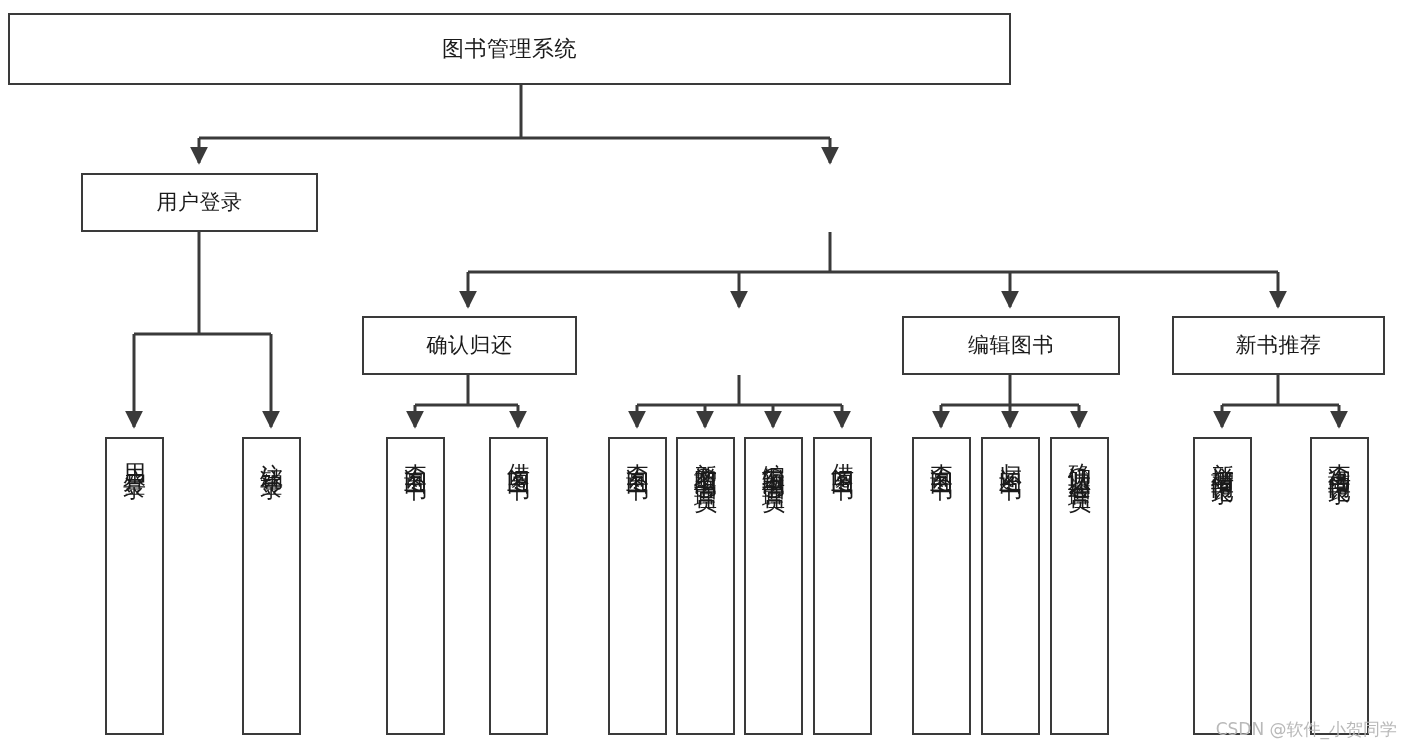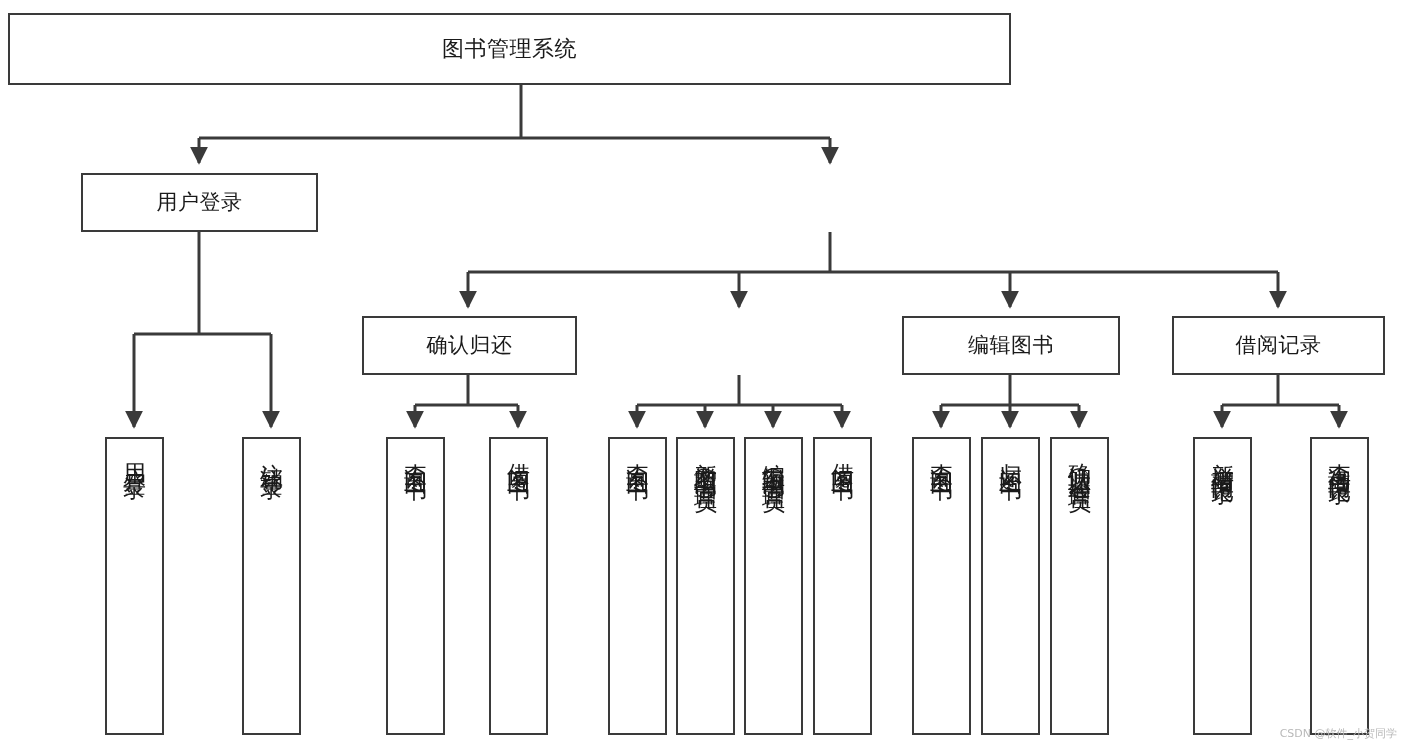--- a/index.html
+++ b/index.html
@@ -65,21 +65,21 @@
     letter-spacing: 5px;
     white-space: nowrap;
   }
   .node.vert.tall .label {
     letter-spacing: 4px;
   }
   #watermark {
     position: absolute;
     right: 8px;
     bottom: 6px;
-    font-size: 11px;
+    font-size: 17px;
     color: #b9b9b9;
     white-space: nowrap;
     z-index: 5;
     font-family: "DejaVu Sans", "Liberation Sans", sans-serif;
   }
 </style>
 </head>
 <body>
 
 <div id="diagram">
@@ -147,21 +147,21 @@
   <div class="node horiz" style="left:362px; top:316px; width:215px; height:59px;">
     <span class="label">确认归还</span>
   </div>
 
 
   <div class="node horiz" style="left:902px; top:316px; width:218px; height:59px;">
     <span class="label">编辑图书</span>
   </div>
 
   <div class="node horiz" style="left:1172px; top:316px; width:213px; height:59px;">
-    <span class="label">借阅记录</span>
+    <span class="label">新书推荐</span>
   </div>
 
   <div class="node vert" style="left:105px; top:437px; width:59px; height:298px;">
     <span class="label">用户登录</span>
   </div>
 
   <div class="node vert" style="left:242px; top:437px; width:59px; height:298px;">
     <span class="label">注销登录</span>
   </div>
 

